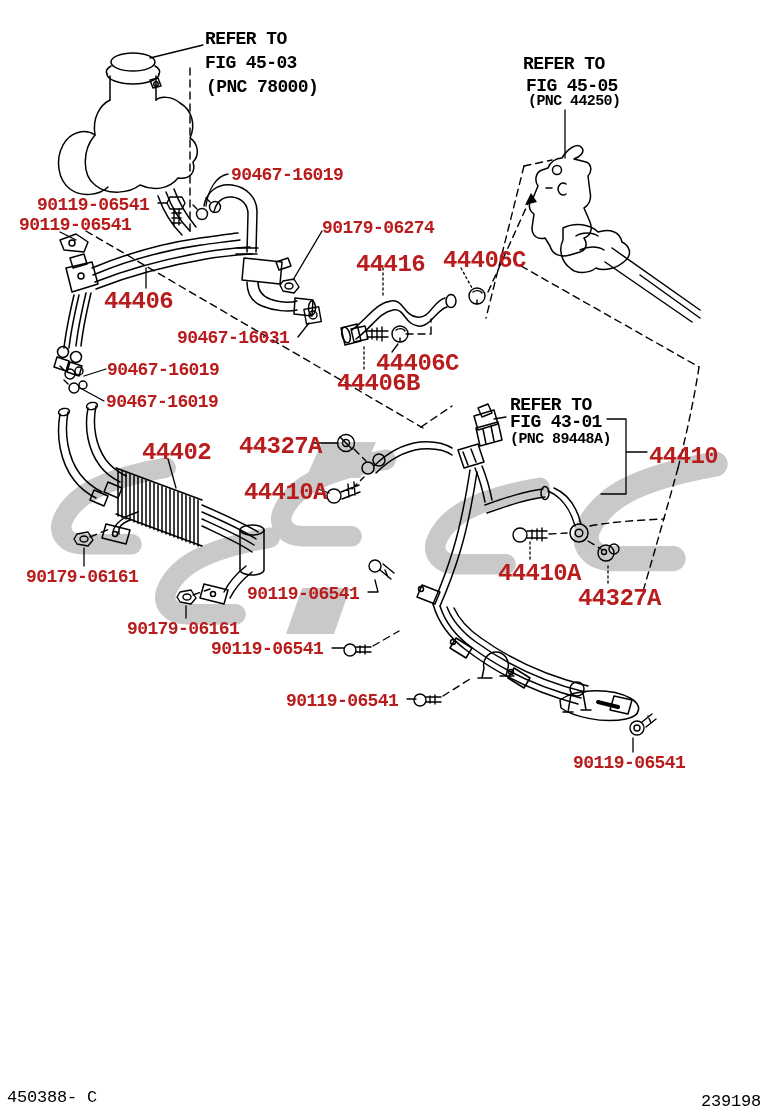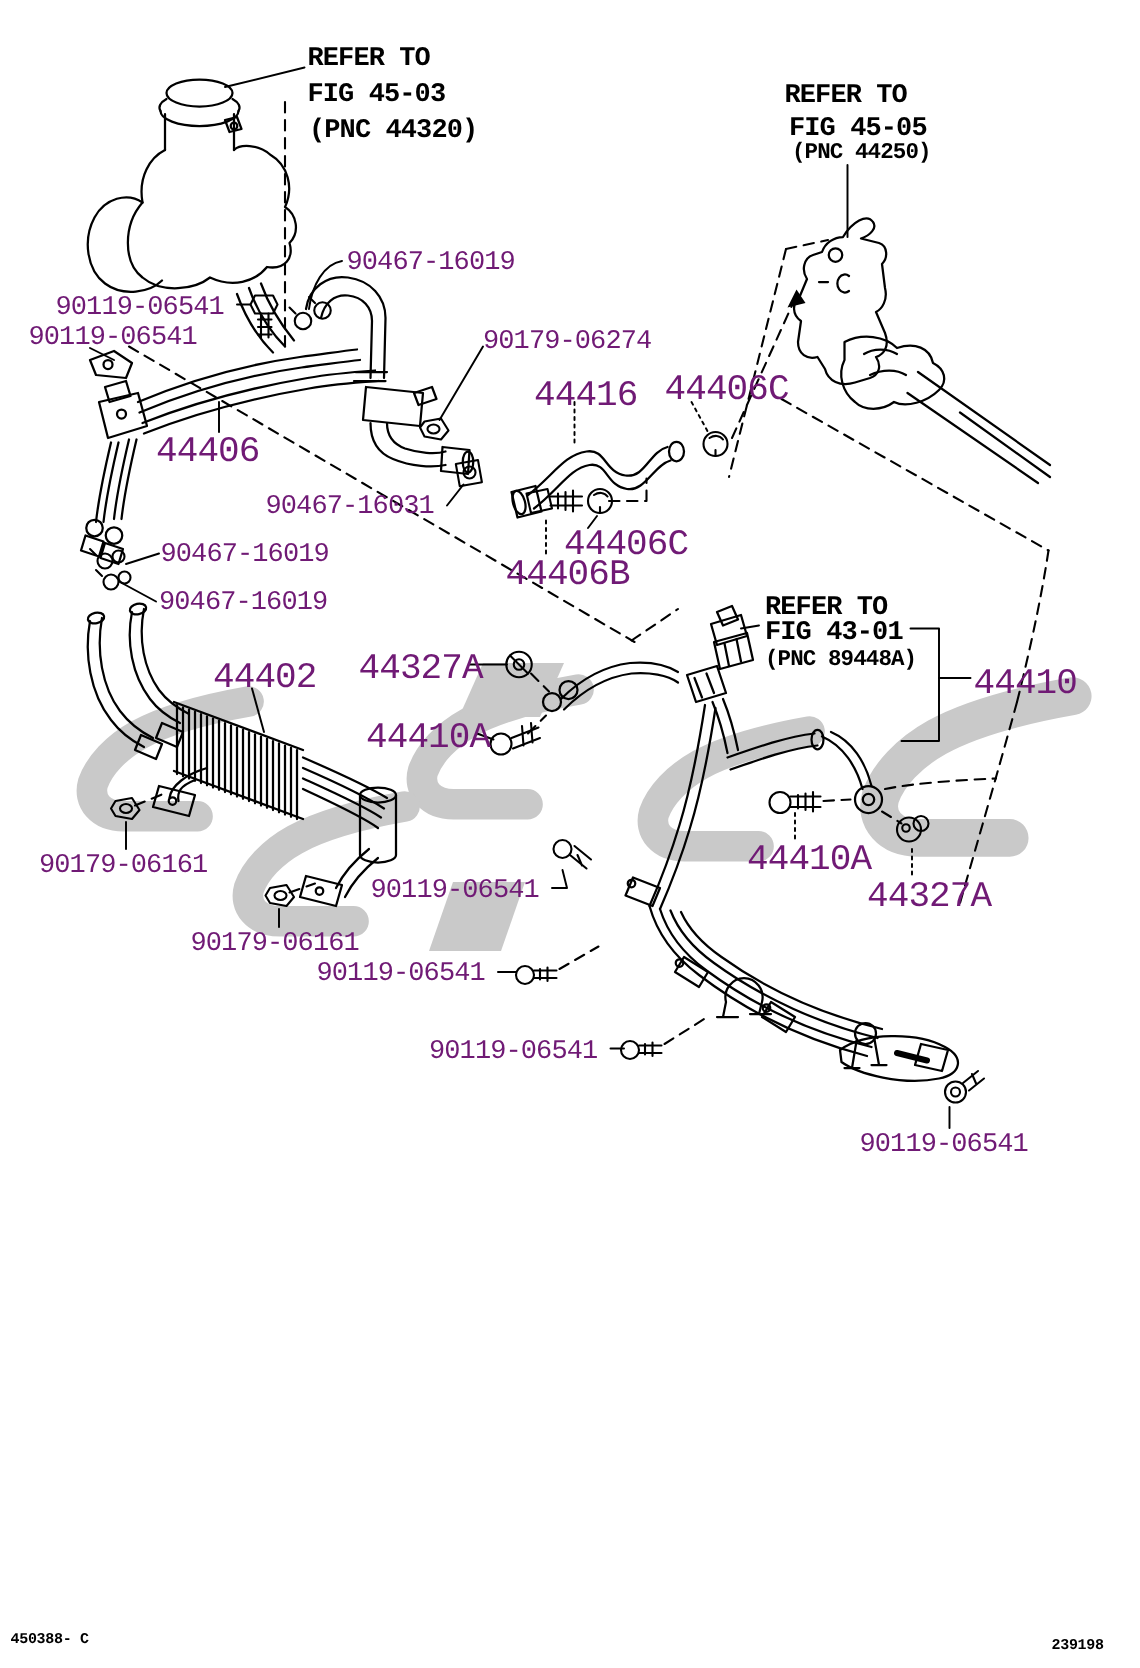--- a/index.html
+++ b/index.html
@@ -1,25 +1,25 @@
 <!DOCTYPE html>
 <html><head>
 <meta charset="utf-8">
 <style>
   html,body{margin:0;padding:0;background:#ffffff;}
   .stage{position:relative;width:760px;height:1112px;background:#fff;overflow:hidden;
          font-family:"Liberation Mono","DejaVu Sans Mono",monospace;}
   svg.art{position:absolute;left:0;top:0;}
-  .lbl{position:absolute;font-weight:normal;font-size:18px;line-height:1;
-       letter-spacing:-0.6px;color:#701a75;white-space:nowrap;}
+  .lbl{position:absolute;font-weight:bold;font-size:18px;line-height:1;
+       letter-spacing:-0.6px;color:#b91c1c;white-space:nowrap;}
   .lbl-lg{font-size:24px;}
   .refer{position:absolute;font-weight:bold;font-size:18px;line-height:1;
          letter-spacing:-0.6px;color:#000;white-space:nowrap;}
   .refer-sm{font-size:15px;}
-  .corner{position:absolute;font-weight:bold;font-size:10px;line-height:1;
+  .corner{position:absolute;font-weight:normal;font-size:17px;line-height:1;
           letter-spacing:-0.2px;color:#000;white-space:nowrap;}
 </style>
 </head>
 <body>
 
 <div class="stage">
 
 <svg class="art" width="760" height="1112" viewBox="0 0 760 1112" fill="none" stroke="#000" stroke-width="1.5" stroke-linecap="round" stroke-linejoin="round">
 
   <g stroke="#c9c9c9" stroke-width="24" fill="none">
@@ -265,21 +265,21 @@
         <path d="M426,697 H441 M426,702 H441 M430,696 V703 M435,695 V704"></path>
 
     <circle cx="637" cy="728" r="7"></circle>
         <circle cx="637" cy="728" r="3"></circle>
     <path d="M642,722 L652,714 M646,727 L656,719 M648,716 L651,723"></path>
   </g>
 </svg>
 
 <div class="refer" style="left:205px;top:30px">REFER TO</div>
 <div class="refer" style="left:205px;top:54px">FIG 45-03</div>
-<div class="refer" style="left:206px;top:78px">(PNC 44320)</div>
+<div class="refer" style="left:206px;top:78px">(PNC 78000)</div>
 
 <div class="refer" style="left:523px;top:55px">REFER TO</div>
 <div class="refer" style="left:526px;top:77px">FIG 45-05</div>
 <div class="refer refer-sm" style="left:528px;top:94px">(PNC 44250)</div>
 
 <div class="refer" style="left:510px;top:396px">REFER TO</div>
 <div class="refer" style="left:510px;top:413px">FIG 43-01</div>
 <div class="refer refer-sm" style="left:510px;top:432px">(PNC 89448A)</div>
 
 <div class="lbl" style="left:231px;top:166px">90467-16019</div>

